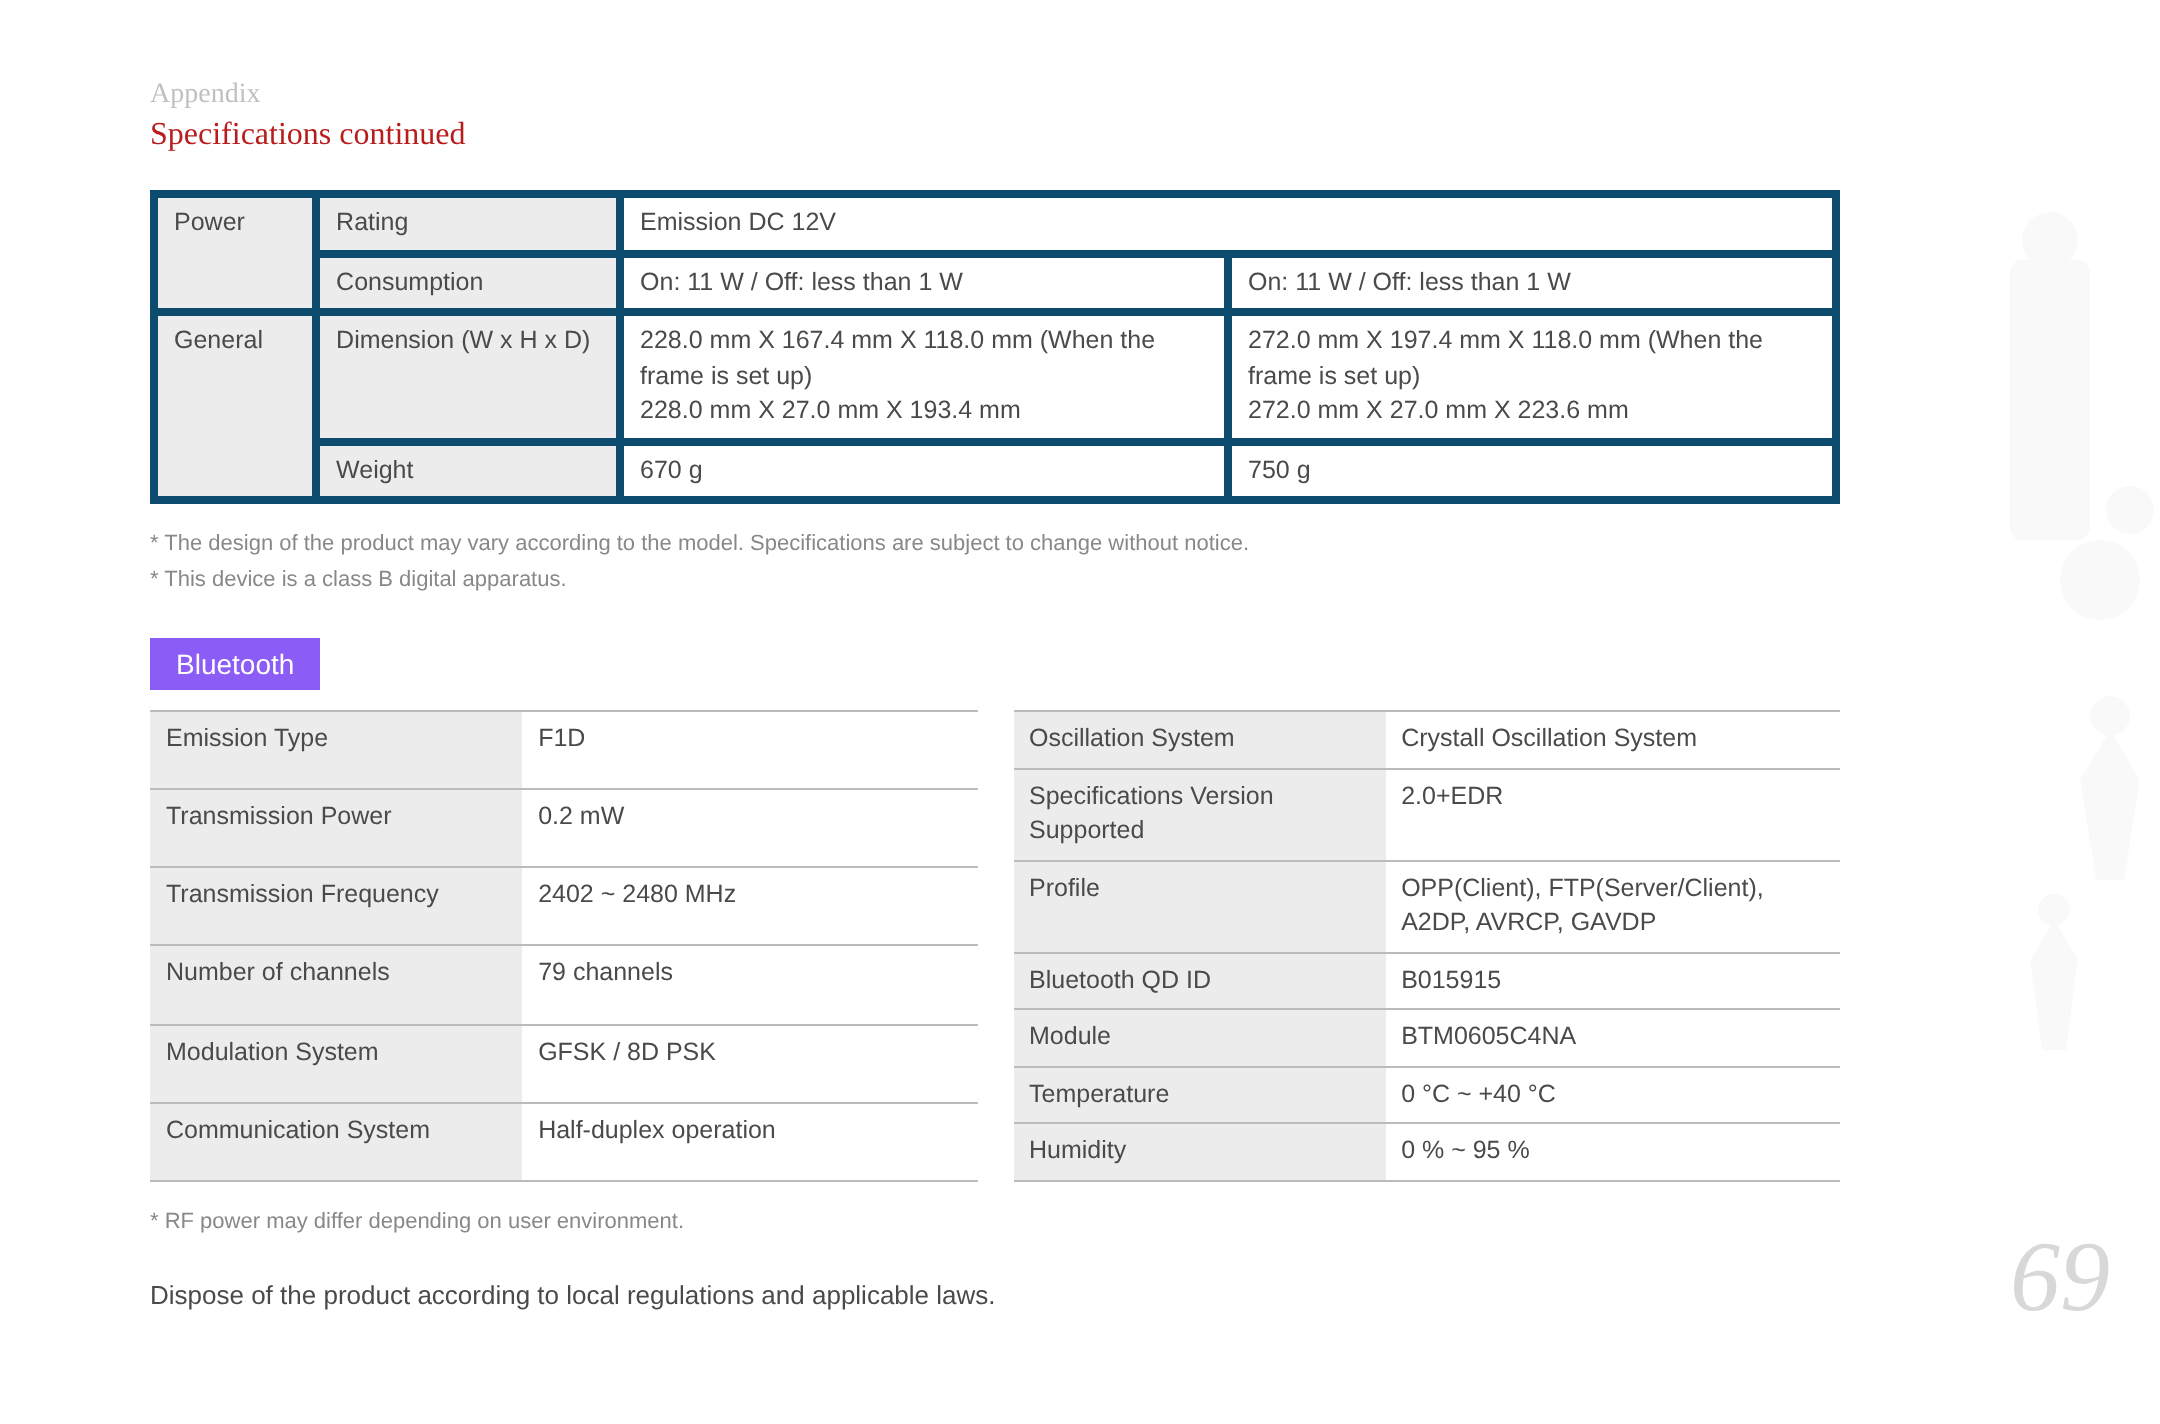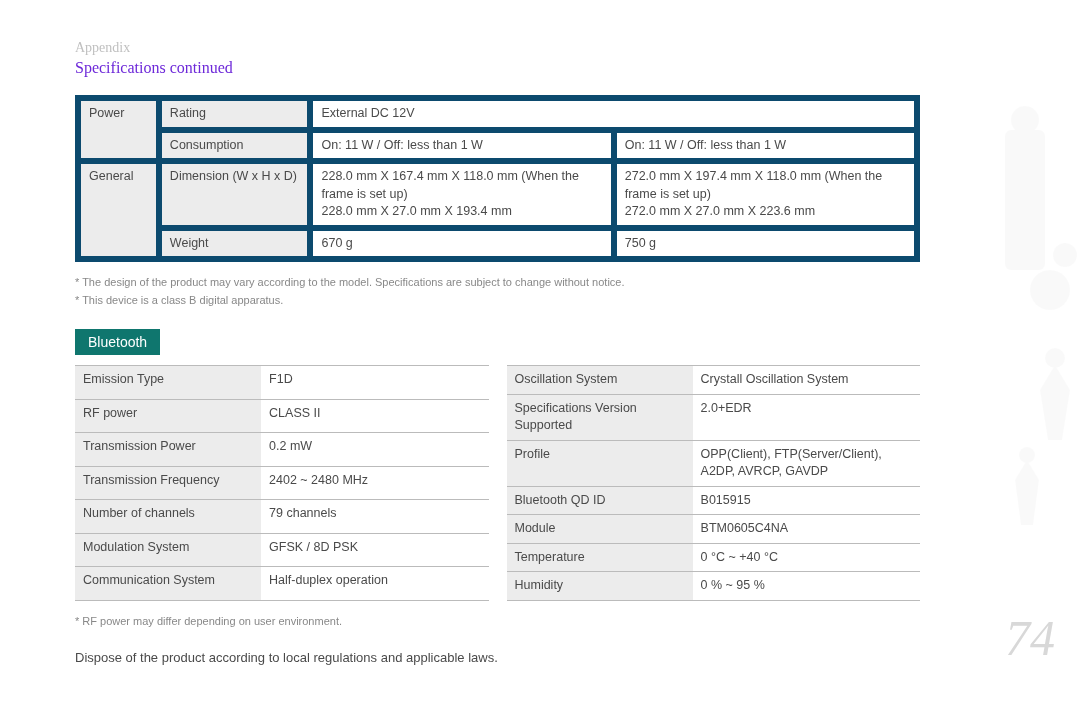--- a/index.html
+++ b/index.html
@@ -16,32 +16,32 @@
     padding: 40px 0 0 75px;
     width: 920px;
   }
   .appendix {
     color: #c0c0c0;
     font-size: 14px;
     margin-bottom: 3px;
     font-family: Georgia, serif;
   }
   .subtitle {
-    color: #6d28d9;
+    color: #b91c1c;
     font-size: 16px;
     font-family: Georgia, serif;
     margin-bottom: 18px;
   }
   table.spec {
     border-collapse: collapse;
     width: 100%;
     font-size: 12.5px;
   }
   table.spec td {
-    border: 6px solid #0c4a6e;
+    border: 4px solid #0c4a6e;
     padding: 4px 8px;
     vertical-align: top;
     line-height: 1.4;
   }
   table.spec .cat {
     background: #ececec;
     width: 80px;
   }
   table.spec .sub {
     background: #ececec;
@@ -53,21 +53,21 @@
   .notes {
     margin: 12px 0 20px 0;
   }
   .notes .note {
     font-size: 11px;
     color: #888;
     line-height: 1.6;
   }
   .section-badge {
     display: inline-block;
-    background: #0f766e;
+    background: #8b5cf6;
     color: #fff;
     padding: 5px 13px;
     font-size: 14px;
     margin-bottom: 10px;
   }
   .bt-row {
     display: flex;
     gap: 18px;
   }
   .bt-row table {
@@ -152,21 +152,21 @@
 
 <div class="page">
   <div class="appendix">Appendix</div>
   <div class="subtitle">Specifications continued</div>
 
   <table class="spec">
     <tbody>
         <tr>
       <td class="cat" rowspan="2">Power</td>
       <td class="sub">Rating</td>
-      <td colspan="2">External DC 12V</td>
+      <td colspan="2">Emission DC 12V</td>
     </tr>
     <tr>
       <td class="sub">Consumption</td>
       <td class="val1">On: 11 W / Off: less than 1 W</td>
       <td class="val2">On: 11 W / Off: less than 1 W</td>
     </tr>
     <tr>
       <td class="cat" rowspan="2">General</td>
       <td class="sub">Dimension (W x H x D)</td>
       <td class="val1" style="white-space:pre-line">228.0 mm X 167.4 mm X 118.0 mm (When the frame is set up)
@@ -188,24 +188,20 @@
   </div>
 
   <div class="section-badge">Bluetooth</div>
 
   <div class="bt-row">
     <table>
       <tbody>
           <tr>
             <td class="k">Emission Type</td>
             <td class="v">F1D</td>
-          </tr>
-      <tr>
-            <td class="k">RF power</td>
-            <td class="v">CLASS II</td>
           </tr>
       <tr>
             <td class="k">Transmission Power</td>
             <td class="v">0.2 mW</td>
           </tr>
       <tr>
             <td class="k">Transmission Frequency</td>
             <td class="v">2402 ~ 2480 MHz</td>
           </tr>
       <tr>
@@ -269,13 +265,13 @@
     <circle cx="75" cy="30" r="14"></circle>
     <circle cx="100" cy="200" r="20"></circle>
     <circle cx="115" cy="165" r="12"></circle>
     <path d="M90 300 l15 -25 l15 25 l-8 50 l-14 0 z"></path>
     <circle cx="105" cy="268" r="10"></circle>
     <path d="M65 390 l12 -20 l12 20 l-6 45 l-12 0 z"></path>
     <circle cx="77" cy="365" r="8"></circle>
   </g>
 </svg>
 
-<div class="page-number">74</div>
+<div class="page-number">69</div>
 
 </body></html>

